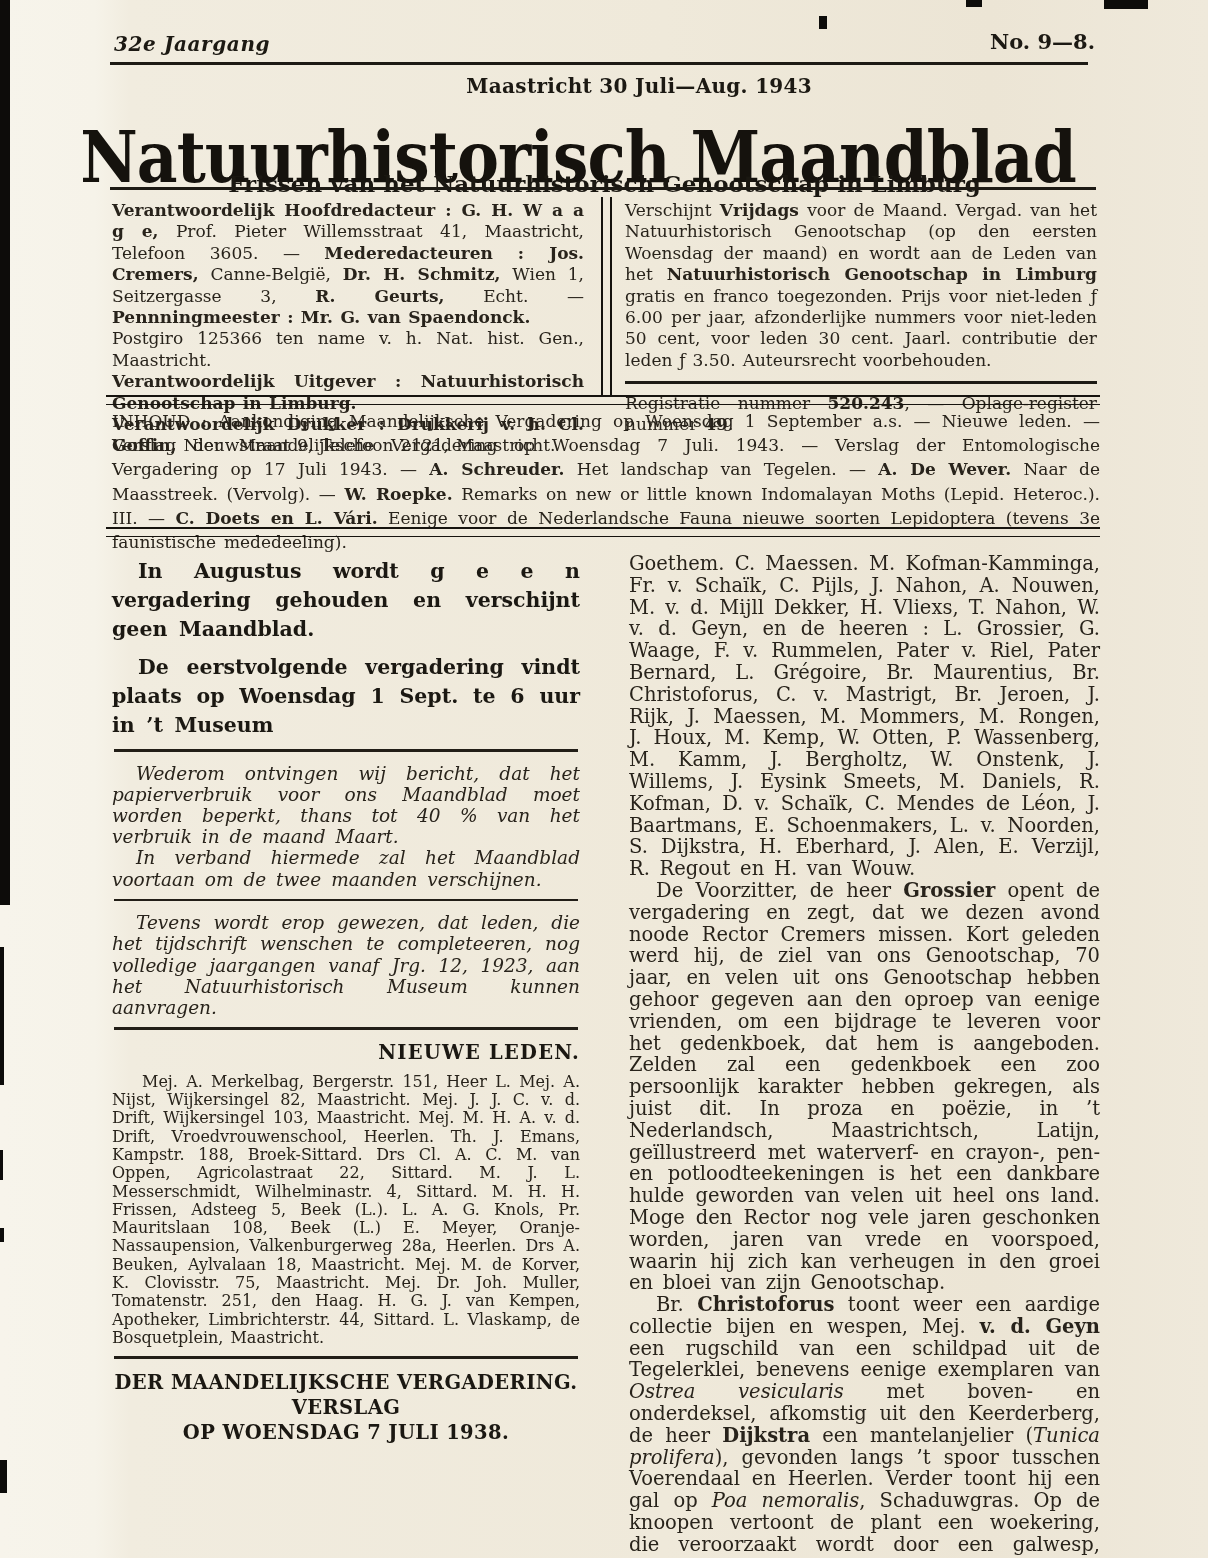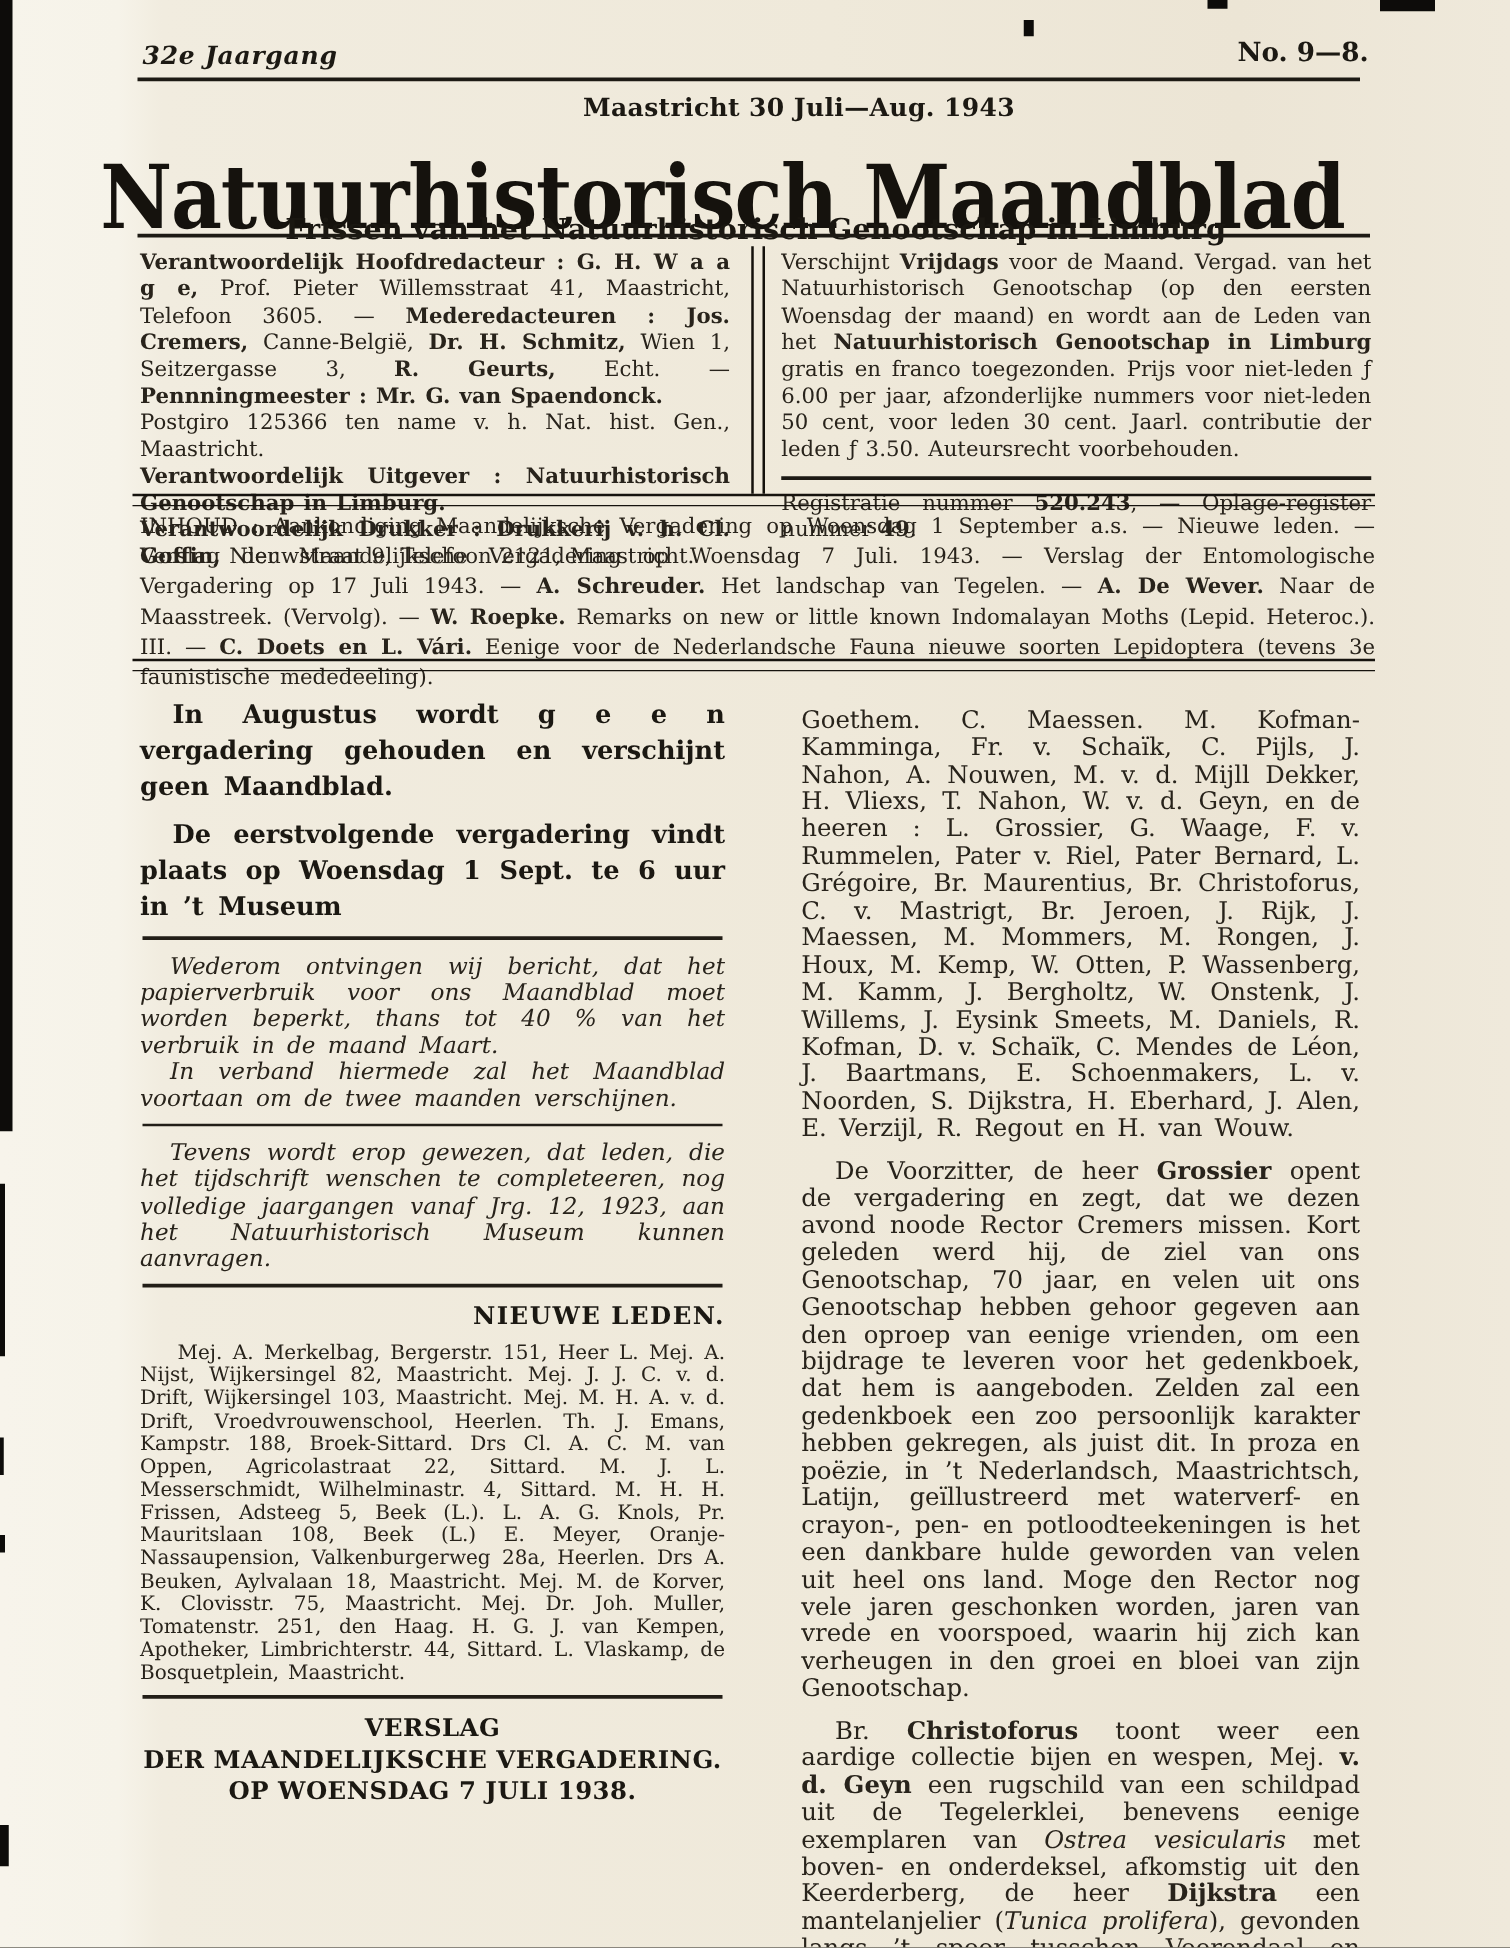--- a/index.html
+++ b/index.html
@@ -44,21 +44,21 @@
   .bodycols{position:absolute;left:112px;top:552px;width:988px;}
   .col-left{position:absolute;left:0;top:5px;width:468px;}
   .col-right{position:absolute;left:517px;top:1px;width:471px;}
   .announce{margin:0 0 9px;font-size:20.5px;font-weight:700;line-height:29px;text-align:justify;word-spacing:4.5px;text-indent:26px;color:#1b1812;}
   .col-rule{height:2.5px;background:#221e17;margin:9px 2px 11px;}
   .notice{margin:0;font-size:18.5px;font-style:italic;line-height:21.2px;text-align:justify;word-spacing:4px;text-indent:24px;}
   .sub-head{margin:4px 0 9px;font-size:19.5px;font-weight:700;text-align:right;letter-spacing:1.2px;color:#1b1812;}
   .members{margin:0;font-size:16px;line-height:18.3px;text-align:justify;text-indent:30px;word-spacing:2px;}
   .verslag{margin:6px 0 9px;font-size:19.5px;font-weight:700;text-align:center;line-height:25px;letter-spacing:.4px;color:#1b1812;}
   .verslag span{display:block;}
-  .rp{margin:12px;font-size:19.5px;line-height:21.8px;text-align:justify;word-spacing:3.5px;}
+  .rp{margin:0;font-size:19.5px;line-height:21.8px;text-align:justify;word-spacing:3.5px;}
   .rp + .rp{text-indent:27px;}
   .b{font-weight:700;}
   .i{font-style:italic;}
 </style>
 </head>
 <body>
 
 <div class="page">
 
   <div class="edge-bar"></div>
@@ -110,22 +110,22 @@
       <div class="col-rule"></div>
       <p class="notice">Wederom ontvingen wij bericht, dat het papierverbruik voor ons Maandblad moet worden beperkt, thans tot 40 % van het verbruik in de maand Maart.</p>
       <p class="notice">In verband hiermede zal het Maandblad voortaan om de twee maanden verschijnen.</p>
       <div class="col-rule"></div>
       <p class="notice">Tevens wordt erop gewezen, dat leden, die het tijdschrift wenschen te completeeren, nog volledige jaargangen vanaf Jrg. 12, 1923, aan het Natuurhistorisch Museum kunnen aanvragen.</p>
       <div class="col-rule"></div>
       <h3 class="sub-head">NIEUWE LEDEN.</h3>
       <p class="members">Mej. A. Merkelbag, Bergerstr. 151, Heer L. Mej. A. Nijst, Wijkersingel 82, Maastricht. Mej. J. J. C. v. d. Drift, Wijkersingel 103, Maastricht. Mej. M. H. A. v. d. Drift, Vroedvrouwenschool, Heerlen. Th. J. Emans, Kampstr. 188, Broek-Sittard. Drs Cl. A. C. M. van Oppen, Agricolastraat 22, Sittard. M. J. L. Messerschmidt, Wilhelminastr. 4, Sittard. M. H. H. Frissen, Adsteeg 5, Beek (L.). L. A. G. Knols, Pr. Mauritslaan 108, Beek (L.) E. Meyer, Oranje-Nassaupension, Valkenburgerweg 28a, Heerlen. Drs A. Beuken, Aylvalaan 18, Maastricht. Mej. M. de Korver, K. Clovisstr. 75, Maastricht. Mej. Dr. Joh. Muller, Tomatenstr. 251, den Haag. H. G. J. van Kempen, Apotheker, Limbrichterstr. 44, Sittard. L. Vlaskamp, de Bosquetplein, Maastricht.</p>
       <div class="col-rule"></div>
       <h3 class="verslag">
+        <span>DER MAANDELIJKSCHE VERGADERING.</span>
         <span>VERSLAG</span>
-        <span>DER MAANDELIJKSCHE VERGADERING.</span>
         <span>OP WOENSDAG 7 JULI 1938.</span>
       </h3>
 
     </div>
 
     <div class="col-right">
       <p class="rp"><span>Goethem. C. Maessen. M. Kofman-Kamminga, Fr. v. Schaïk, C. Pijls, J. Nahon, A. Nouwen, M. v. d. Mijll Dekker, H. Vliexs, T. Nahon, W. v. d. Geyn, en de heeren : L. Grossier, G. Waage, F. v. Rummelen, Pater v. Riel, Pater Bernard, L. Grégoire, Br. Maurentius, Br. Christoforus, C. v. Mastrigt, Br. Jeroen, J. Rijk, J. Maessen, M. Mommers, M. Rongen, J. Houx, M. Kemp, W. Otten, P. Wassenberg, M. Kamm, J. Bergholtz, W. Onstenk, J. Willems, J. Eysink Smeets, M. Daniels, R. Kofman, D. v. Schaïk, C. Mendes de Léon, J. Baartmans, E. Schoenmakers, L. v. Noorden, S. Dijkstra, H. Eberhard, J. Alen, E. Verzijl, R. Regout en H. van Wouw.</span></p>
       <p class="rp"><span>De Voorzitter, de heer </span><span class="b">Grossier</span><span> opent de vergadering en zegt, dat we dezen avond noode Rector Cremers missen. Kort geleden werd hij, de ziel van ons Genootschap, 70 jaar, en velen uit ons Genootschap hebben gehoor gegeven aan den oproep van eenige vrienden, om een bijdrage te leveren voor het gedenkboek, dat hem is aangeboden. Zelden zal een gedenkboek een zoo persoonlijk karakter hebben gekregen, als juist dit. In proza en poëzie, in ’t Nederlandsch, Maastrichtsch, Latijn, geïllustreerd met waterverf- en crayon-, pen- en potloodteekeningen is het een dankbare hulde geworden van velen uit heel ons land. Moge den Rector nog vele jaren geschonken worden, jaren van vrede en voorspoed, waarin hij zich kan verheugen in den groei en bloei van zijn Genootschap.</span></p>
       <p class="rp"><span>Br. </span><span class="b">Christoforus</span><span> toont weer een aardige collectie bijen en wespen, Mej. </span><span class="b">v. d. Geyn</span><span> een rugschild van een schildpad uit de Tegelerklei, benevens eenige exemplaren van </span><span class="i">Ostrea vesicularis</span><span> met boven- en onderdeksel, afkomstig uit den Keerderberg, de heer </span><span class="b">Dijkstra</span><span> een mantelanjelier (</span><span class="i">Tunica prolifera</span><span>), gevonden langs ’t spoor tusschen Voerendaal en Heerlen. Verder toont hij een gal op </span><span class="i">Poa nemoralis</span><span>, Schaduwgras. Op de knoopen vertoont de plant een woekering, die veroorzaakt wordt door een galwesp, </span><span class="i">Poomyia poae</span><span>. De wesp legt een ei op dit gras en de larve boort in de</span></p>
     </div>

